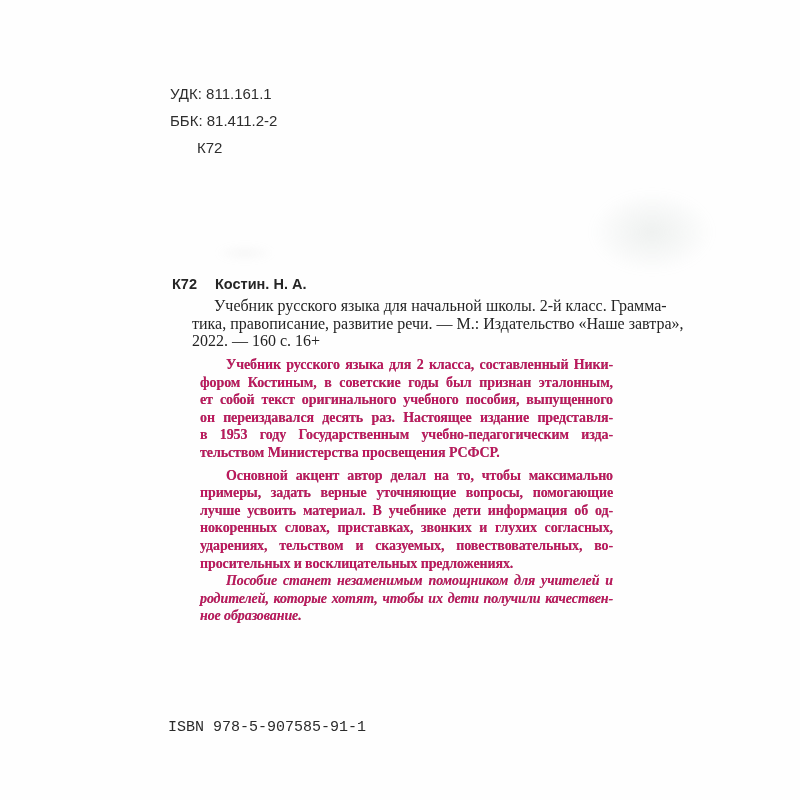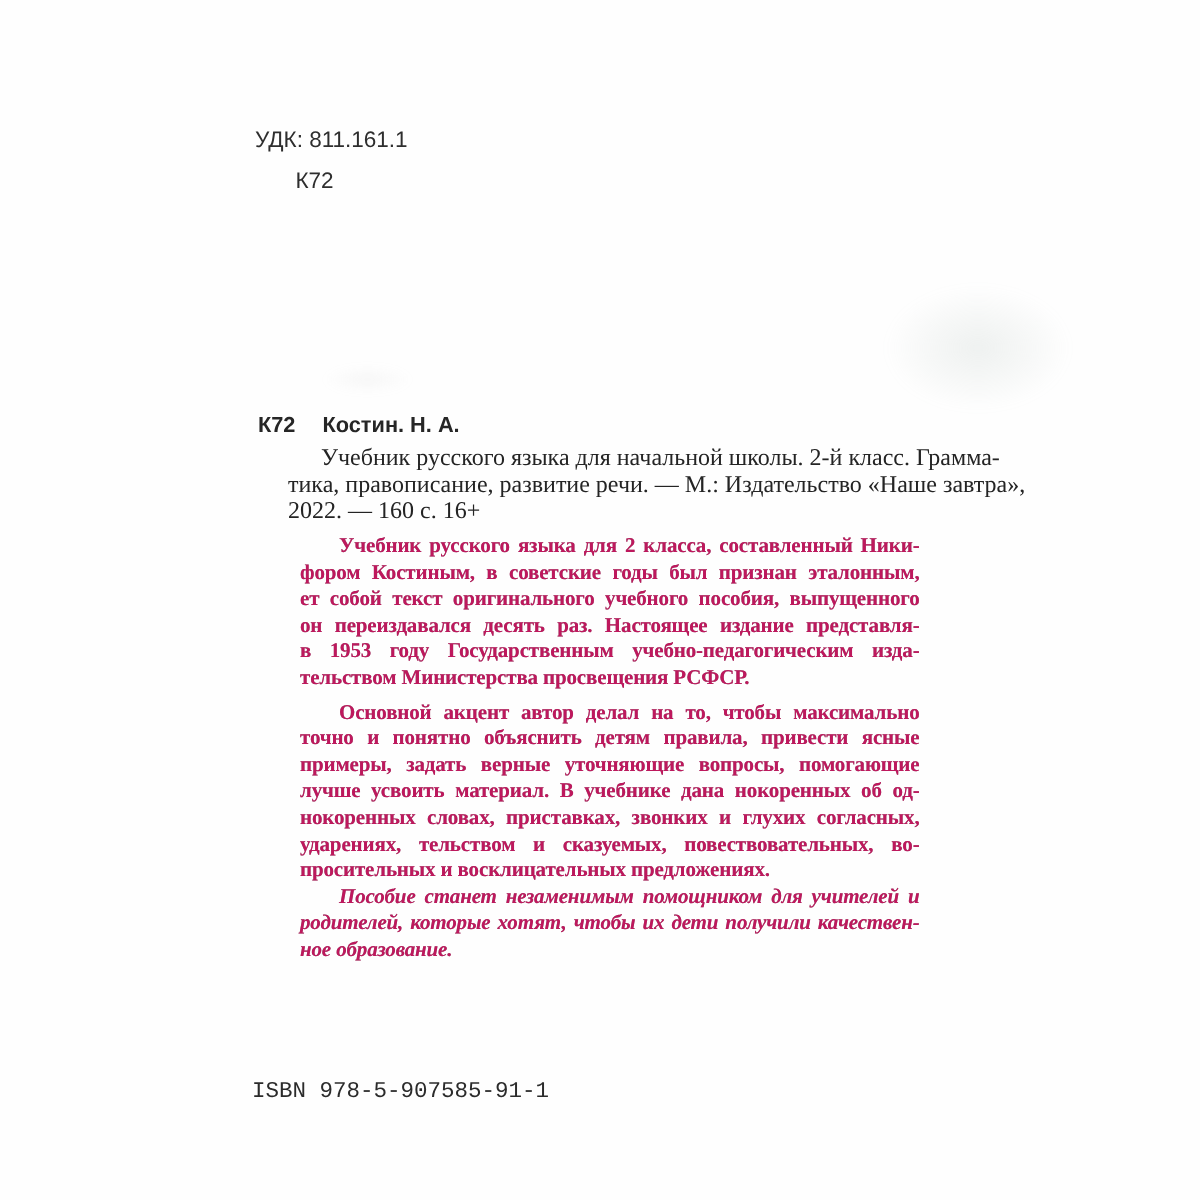--- a/index.html
+++ b/index.html
@@ -115,20 +115,21 @@
 </head>
 <body>
 
 <div id="page">
 
   <div class="ghost"></div>
   <div class="ghost2"></div>
 
   <div class="codes">
     <div class="code-line">УДК: 811.161.1</div>
+    <div class="code-line">ББК: 81.411.2-2</div>
     <div class="code-line indented">К72</div>
   </div>
 
   <div class="catalog">
     <div class="catalog-head">
       <span class="catalog-code">К72</span>
       <span class="catalog-author">Костин. Н. А.</span>
     </div>
     <div class="catalog-desc">
         <div class="tline">Учебник русского языка для начальной школы. 2-й класс. Грамма-</div>
@@ -141,23 +142,22 @@
     <div class="para">
         <div class="tline">Учебник русского языка для 2 класса, составленный Ники-</div>
         <div class="tline">фором Костиным, в советские годы был признан эталонным,</div>
         <div class="tline">ет собой текст оригинального учебного пособия, выпущенного</div>
         <div class="tline">он переиздавался десять раз. Настоящее издание представля-</div>
         <div class="tline">в 1953 году Государственным учебно-педагогическим изда-</div>
         <div class="tline">тельством Министерства просвещения РСФСР.</div>
       </div>
     <div class="para">
         <div class="tline">Основной акцент автор делал на то, чтобы максимально</div>
-        <div class="tline">точно и понятно объяснить детям правила, привести ясные</div>
         <div class="tline">примеры, задать верные уточняющие вопросы, помогающие</div>
-        <div class="tline">лучше усвоить материал. В учебнике дана нокоренных об од-</div>
+        <div class="tline">лучше усвоить материал. В учебнике дети информация об од-</div>
         <div class="tline">нокоренных словах, приставках, звонких и глухих согласных,</div>
         <div class="tline">ударениях, тельством и сказуемых, повествовательных, во-</div>
         <div class="tline">просительных и восклицательных предложениях.</div>
       </div>
     <div class="para spaced">
         <div class="tline">Пособие станет незаменимым помощником для учителей и</div>
         <div class="tline">родителей, которые хотят, чтобы их дети получили качествен-</div>
         <div class="tline">ное образование.</div>
       </div>
   </div>

